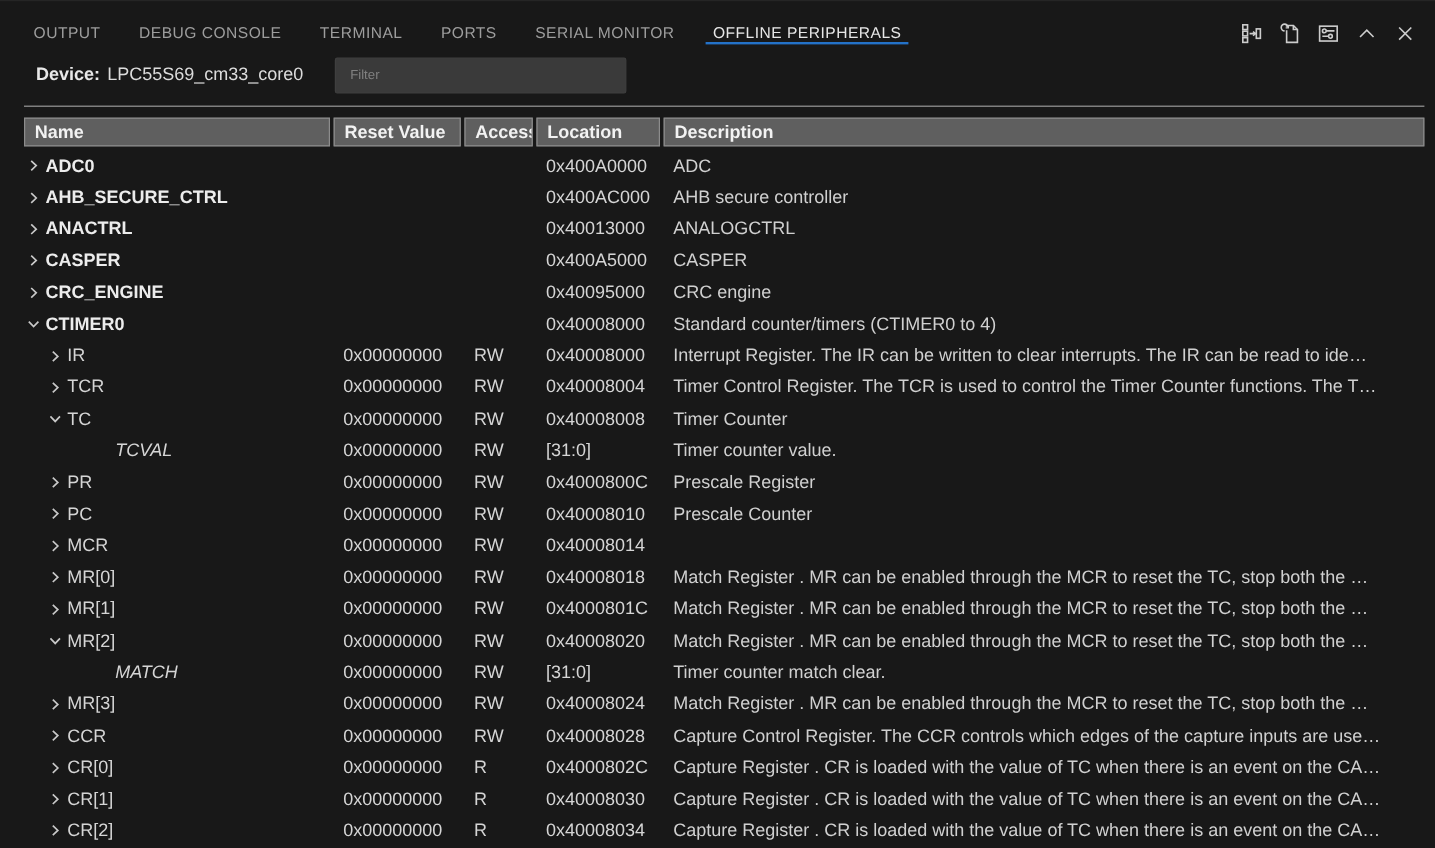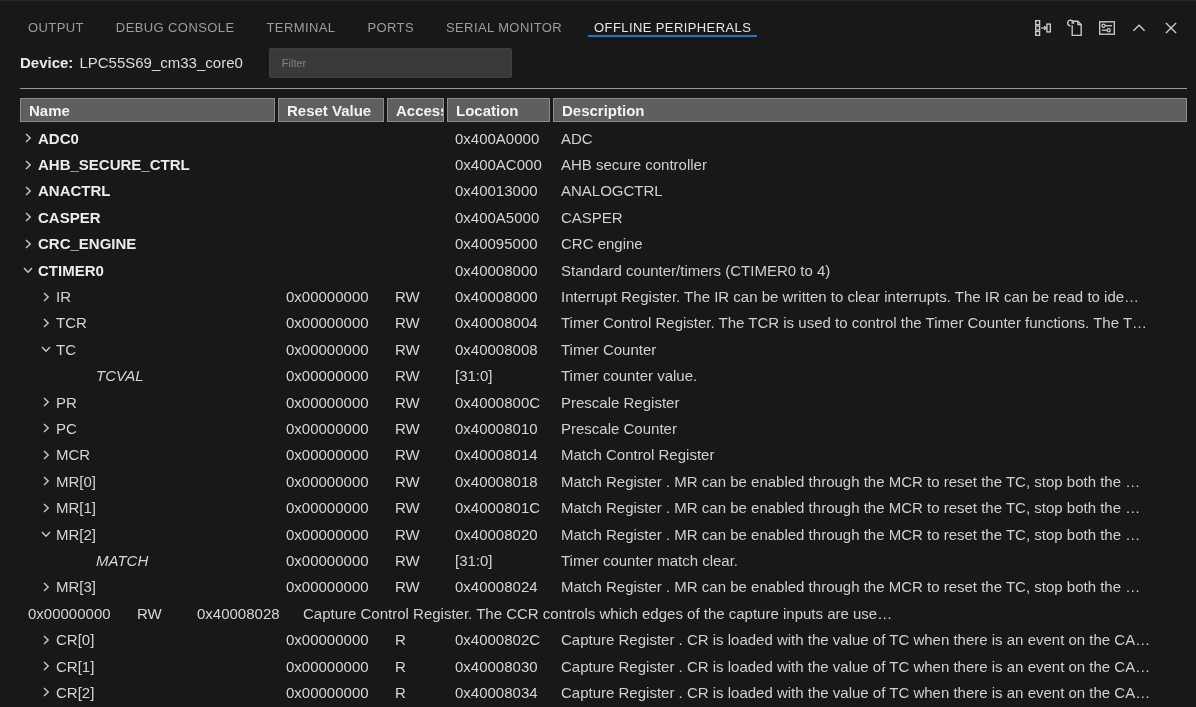--- a/index.html
+++ b/index.html
@@ -48,21 +48,21 @@
     display:flex; align-items:center; justify-content:center;
     cursor:pointer;
   }
   .tool-icon svg { stroke:#cccccc; fill:none; stroke-width:1.2; }
 
   
   .devicebar {
     height:51px;
     display:flex;
     align-items:center;
-    padding-left:20px;
+    padding-left:30px;
   }
   .device-label { font-weight:bold; color:#e8e8e8; font-size:15px; }
   .device-name  { color:#dcdcdc; font-size:15px; margin-left:6px; }
   .filter-input {
     margin-left:26px;
     width:243px;
     height:30px;
     background:#3a3a3a;
     border:1px solid #3f3f3f;
     border-radius:2px;
@@ -369,21 +369,20 @@
           <span class="chev">
             <svg width="10" height="10" viewBox="0 0 10 10">
               <polyline points="3,1 7.2,5 3,9"></polyline>
             </svg>
           </span>
           <span class="name-text">MCR</span>
         </div>
         <div class="td cell-pad col-reset">0x00000000</div>
         <div class="td cell-pad col-access">RW</div>
         <div class="td cell-pad col-loc">0x40008014</div>
-        <div class="td cell-pad col-desc desc-text">Match Control Register</div>
       </div>
       <div class="trow lvl1">
         <div class="td col-name name-cell">
           <span class="chev">
             <svg width="10" height="10" viewBox="0 0 10 10">
               <polyline points="3,1 7.2,5 3,9"></polyline>
             </svg>
           </span>
           <span class="name-text">MR[0]</span>
         </div>
@@ -437,20 +436,28 @@
             </svg>
           </span>
           <span class="name-text">MR[3]</span>
         </div>
         <div class="td cell-pad col-reset">0x00000000</div>
         <div class="td cell-pad col-access">RW</div>
         <div class="td cell-pad col-loc">0x40008024</div>
         <div class="td cell-pad col-desc desc-text">Match Register . MR can be enabled through the MCR to reset the TC, stop both the …</div>
       </div>
       <div class="trow lvl1">
+        <div class="td col-name name-cell">
+          <span class="chev">
+            <svg width="10" height="10" viewBox="0 0 10 10">
+              <polyline points="3,1 7.2,5 3,9"></polyline>
+            </svg>
+          </span>
+          <span class="name-text">CCR</span>
+        </div>
         <div class="td cell-pad col-reset">0x00000000</div>
         <div class="td cell-pad col-access">RW</div>
         <div class="td cell-pad col-loc">0x40008028</div>
         <div class="td cell-pad col-desc desc-text">Capture Control Register. The CCR controls which edges of the capture inputs are use…</div>
       </div>
       <div class="trow lvl1">
         <div class="td col-name name-cell">
           <span class="chev">
             <svg width="10" height="10" viewBox="0 0 10 10">
               <polyline points="3,1 7.2,5 3,9"></polyline>

